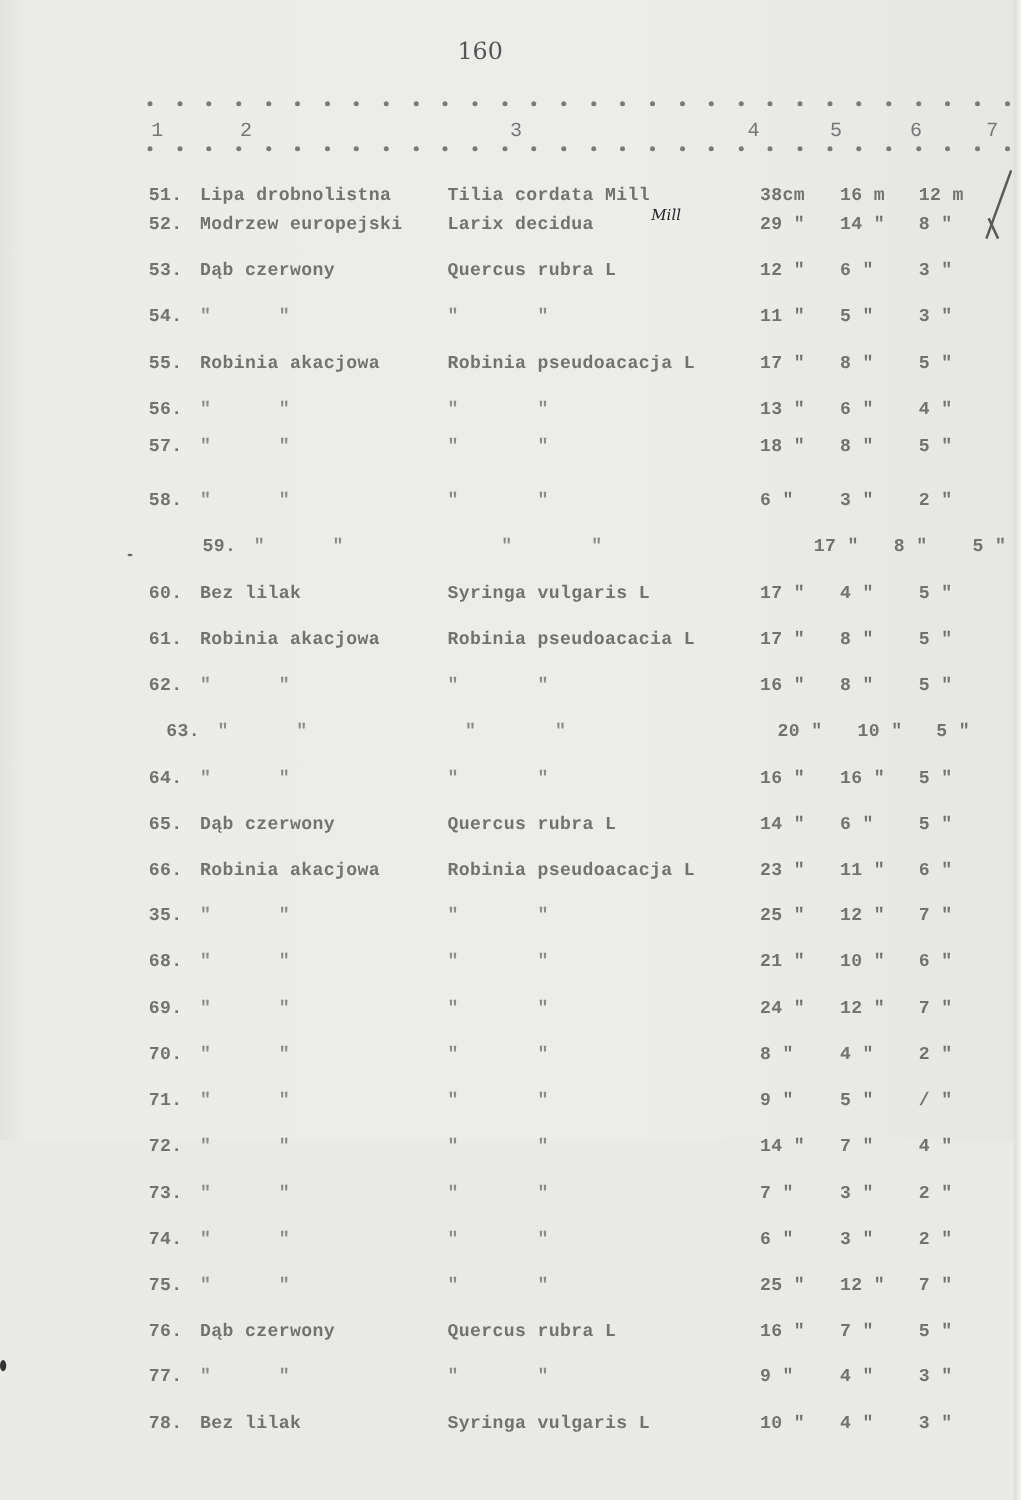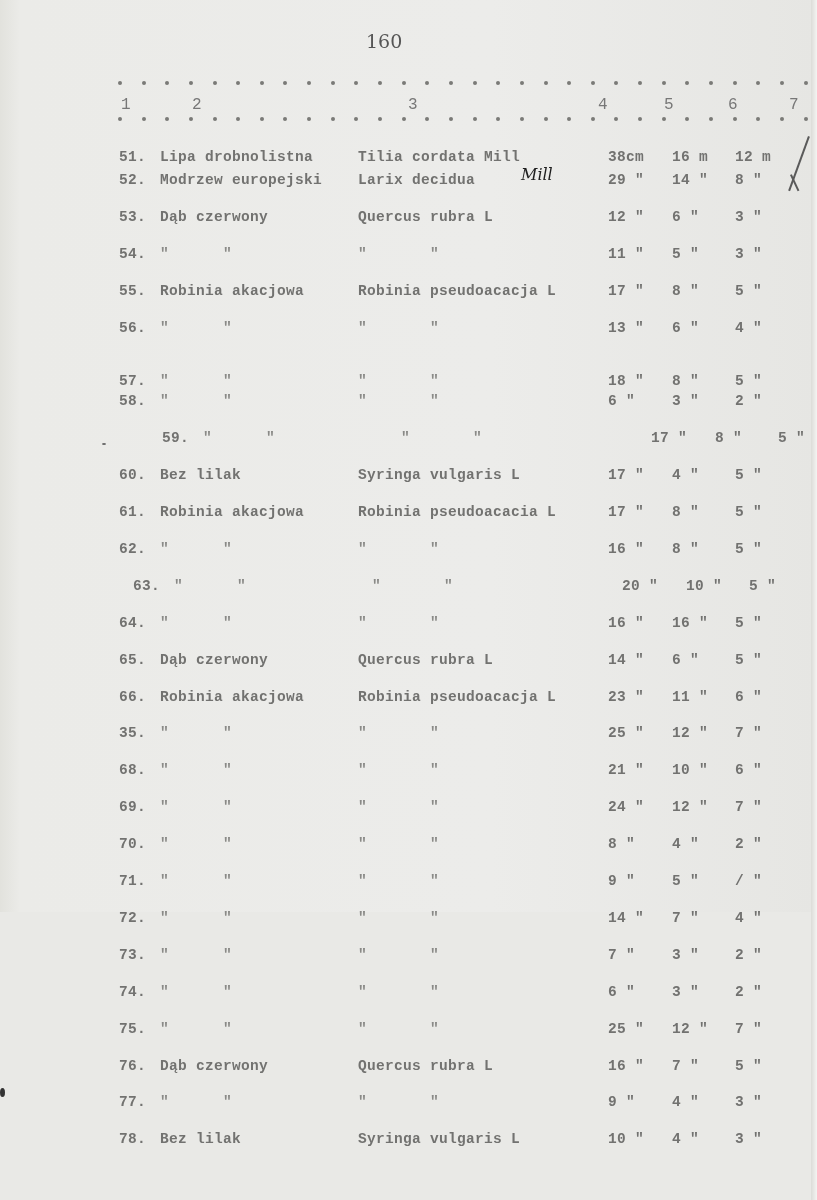--- a/index.html
+++ b/index.html
@@ -139,21 +139,21 @@
       <div class="dot"></div>
     </div>
 
   <div id="rows">
       <div class="row" style="top: 135px; margin-top: 14px;"><span class="c-no">51.</span><span class="c-pl">Lipa drobnolistna</span><span class="c-lat">Tilia cordata Mill</span><span class="c-d">38cm</span><span class="c-h">16 m</span><span class="c-c">12 m</span></div>
       <div class="row" style="top: 171.9px;"><span class="c-no">52.</span><span class="c-pl">Modrzew europejski</span><span class="c-lat">Larix decidua</span><span class="c-d">29 "</span><span class="c-h">14 "</span><span class="c-c">8 "</span></div>
       <div class="row" style="top: 208.8px;"><span class="c-no">53.</span><span class="c-pl">Dąb czerwony</span><span class="c-lat">Quercus rubra L</span><span class="c-d">12 "</span><span class="c-h">6 "</span><span class="c-c">3 "</span></div>
       <div class="row" style="top: 245.7px;"><span class="c-no">54.</span><span class="c-pl ditto">"      "</span><span class="c-lat ditto">"       "</span><span class="c-d">11 "</span><span class="c-h">5 "</span><span class="c-c">3 "</span></div>
       <div class="row" style="top: 282.6px;"><span class="c-no">55.</span><span class="c-pl">Robinia akacjowa</span><span class="c-lat">Robinia pseudoacacja L</span><span class="c-d">17 "</span><span class="c-h">8 "</span><span class="c-c">5 "</span></div>
       <div class="row" style="top: 319.5px;"><span class="c-no">56.</span><span class="c-pl ditto">"      "</span><span class="c-lat ditto">"       "</span><span class="c-d">13 "</span><span class="c-h">6 "</span><span class="c-c">4 "</span></div>
-      <div class="row" style="top: 373px;"><span class="c-no">57.</span><span class="c-pl ditto">"      "</span><span class="c-lat ditto">"       "</span><span class="c-d">18 "</span><span class="c-h">8 "</span><span class="c-c">5 "</span></div>
+      <div class="row" style="top: 350px;"><span class="c-no">57.</span><span class="c-pl ditto">"      "</span><span class="c-lat ditto">"       "</span><span class="c-d">18 "</span><span class="c-h">8 "</span><span class="c-c">5 "</span></div>
       <div class="row" style="top: 393.3px;"><span class="c-no">58.</span><span class="c-pl ditto">"      "</span><span class="c-lat ditto">"       "</span><span class="c-d">6 "</span><span class="c-h">3 "</span><span class="c-c">2 "</span></div>
       <div class="row" style="top: 430.2px; margin-left: 43px;"><span class="c-no">59.</span><span class="c-pl ditto">"      "</span><span class="c-lat ditto">"       "</span><span class="c-d">17 "</span><span class="c-h">8 "</span><span class="c-c">5 "</span></div>
       <div class="row" style="top: 467.1px;"><span class="c-no">60.</span><span class="c-pl">Bez lilak</span><span class="c-lat">Syringa vulgaris L</span><span class="c-d">17 "</span><span class="c-h">4 "</span><span class="c-c">5 "</span></div>
       <div class="row" style="top: 504px;"><span class="c-no">61.</span><span class="c-pl">Robinia akacjowa</span><span class="c-lat">Robinia pseudoacacia L</span><span class="c-d">17 "</span><span class="c-h">8 "</span><span class="c-c">5 "</span></div>
       <div class="row" style="top: 540.9px;"><span class="c-no">62.</span><span class="c-pl ditto">"      "</span><span class="c-lat ditto">"       "</span><span class="c-d">16 "</span><span class="c-h">8 "</span><span class="c-c">5 "</span></div>
       <div class="row" style="top: 577.8px; margin-left: 14px;"><span class="c-no">63.</span><span class="c-pl ditto">"      "</span><span class="c-lat ditto">"       "</span><span class="c-d">20 "</span><span class="c-h">10 "</span><span class="c-c">5 "</span></div>
       <div class="row" style="top: 614.7px;"><span class="c-no">64.</span><span class="c-pl ditto">"      "</span><span class="c-lat ditto">"       "</span><span class="c-d">16 "</span><span class="c-h">16 "</span><span class="c-c">5 "</span></div>
       <div class="row" style="top: 651.6px;"><span class="c-no">65.</span><span class="c-pl">Dąb czerwony</span><span class="c-lat">Quercus rubra L</span><span class="c-d">14 "</span><span class="c-h">6 "</span><span class="c-c">5 "</span></div>
       <div class="row" style="top: 688.5px;"><span class="c-no">66.</span><span class="c-pl">Robinia akacjowa</span><span class="c-lat">Robinia pseudoacacja L</span><span class="c-d">23 "</span><span class="c-h">11 "</span><span class="c-c">6 "</span></div>
       <div class="row" style="top: 725.4px;"><span class="c-no">35.</span><span class="c-pl ditto">"      "</span><span class="c-lat ditto">"       "</span><span class="c-d">25 "</span><span class="c-h">12 "</span><span class="c-c">7 "</span></div>
@@ -163,20 +163,20 @@
       <div class="row" style="top: 873px;"><span class="c-no">71.</span><span class="c-pl ditto">"      "</span><span class="c-lat ditto">"       "</span><span class="c-d">9 "</span><span class="c-h">5 "</span><span class="c-c">/ "</span></div>
       <div class="row" style="top: 909.9px;"><span class="c-no">72.</span><span class="c-pl ditto">"      "</span><span class="c-lat ditto">"       "</span><span class="c-d">14 "</span><span class="c-h">7 "</span><span class="c-c">4 "</span></div>
       <div class="row" style="top: 946.8px;"><span class="c-no">73.</span><span class="c-pl ditto">"      "</span><span class="c-lat ditto">"       "</span><span class="c-d">7 "</span><span class="c-h">3 "</span><span class="c-c">2 "</span></div>
       <div class="row" style="top: 983.7px;"><span class="c-no">74.</span><span class="c-pl ditto">"      "</span><span class="c-lat ditto">"       "</span><span class="c-d">6 "</span><span class="c-h">3 "</span><span class="c-c">2 "</span></div>
       <div class="row" style="top: 1020.6px;"><span class="c-no">75.</span><span class="c-pl ditto">"      "</span><span class="c-lat ditto">"       "</span><span class="c-d">25 "</span><span class="c-h">12 "</span><span class="c-c">7 "</span></div>
       <div class="row" style="top: 1057.5px;"><span class="c-no">76.</span><span class="c-pl">Dąb czerwony</span><span class="c-lat">Quercus rubra L</span><span class="c-d">16 "</span><span class="c-h">7 "</span><span class="c-c">5 "</span></div>
       <div class="row" style="top: 1094.4px;"><span class="c-no">77.</span><span class="c-pl ditto">"      "</span><span class="c-lat ditto">"       "</span><span class="c-d">9 "</span><span class="c-h">4 "</span><span class="c-c">3 "</span></div>
       <div class="row" style="top: 1131.3px;"><span class="c-no">78.</span><span class="c-pl">Bez lilak</span><span class="c-lat">Syringa vulgaris L</span><span class="c-d">10 "</span><span class="c-h">4 "</span><span class="c-c">3 "</span></div>
     </div>
 
-  <span class="hand" style="left:521px; top:165px; font-size:16px;">Mill</span>
+  <span class="hand" style="left:521px; top:165px; font-size:12px;">Mill</span>
 
   <div class="tick" style="left:808px; top:136px; height:58px; transform:rotate(20deg);"></div>
   <div class="tick" style="left:790px; top:175px; height:18px; transform:rotate(-25deg);"></div>
 
   <div class="specks" style="left:0px; top:1088px; width:5px; height:9px;"></div>
   <div class="specks" style="left:102px; top:443px; width:4px; height:2px; background:#666;"></div>
 </div>
 
 </body></html>

